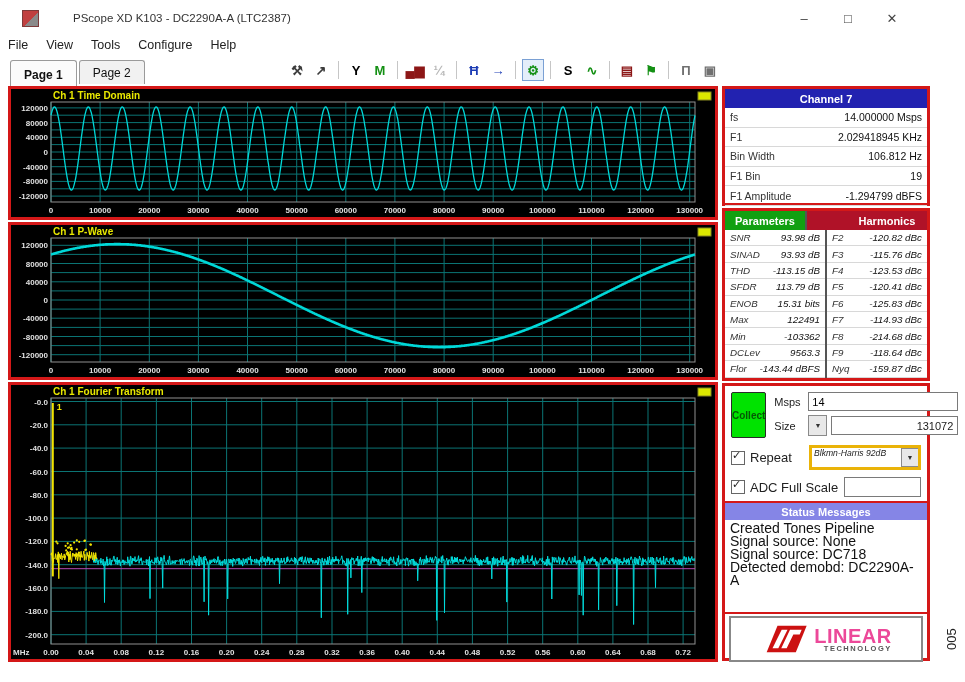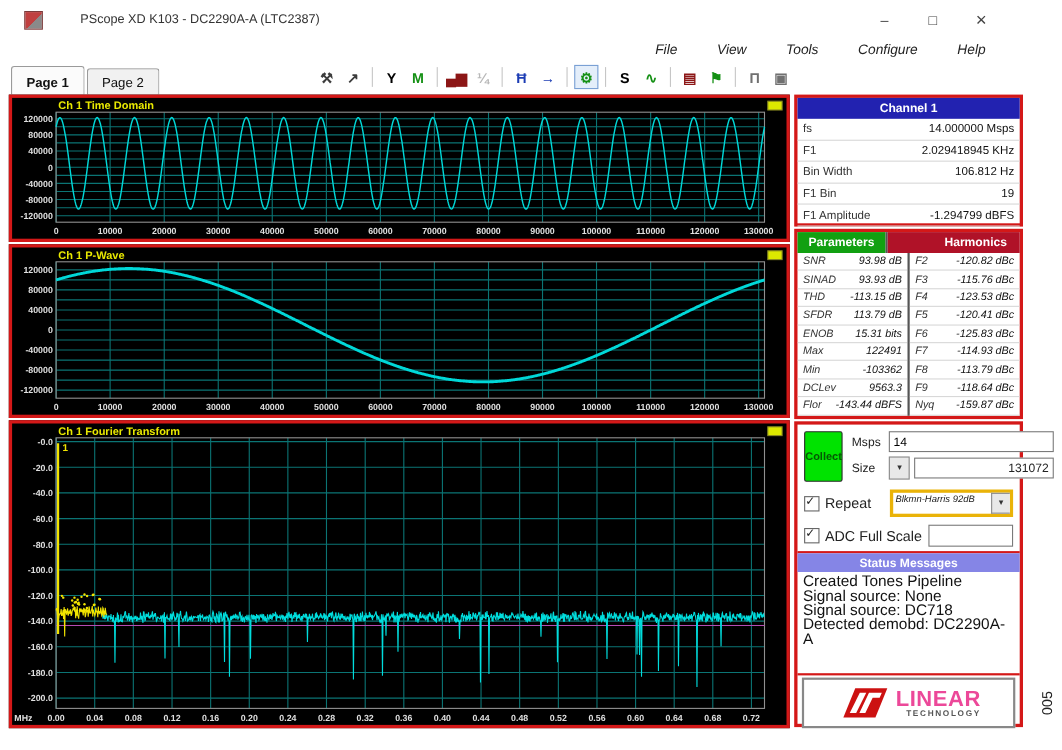--- a/index.html
+++ b/index.html
@@ -7,25 +7,25 @@
     width:965px;height:682px;position:relative;background:#ffffff;
     font-family:"Liberation Sans",sans-serif;color:#222;overflow:hidden;
   }
   
   .titlebar{position:absolute;left:8px;top:4px;width:922px;height:28px;display:flex;align-items:center;background:#fff;}
   .appicon{width:15px;height:15px;margin:0 6px 0 14px;background:linear-gradient(135deg,#c04040 55%,#8a8a8a 55%);border:1px solid #7c3a3a;}
   .apptitle{font-size:11.5px;color:#333;padding-left:28px;}
   .winbtns{position:absolute;right:30px;top:0;height:28px;display:flex;gap:28px;align-items:center;}
   .winbtn{font-size:13px;color:#444;width:16px;text-align:center;cursor:default;}
   
-  .menubar{position:absolute;left:8px;top:34px;width:922px;height:22px;display:flex;justify-content:flex-end;gap:36px;align-items:center;padding-right:34px;box-sizing:border-box;font-style:italic;}
+  .menubar{position:absolute;left:8px;top:34px;width:922px;height:22px;display:flex;gap:18px;align-items:center;padding-right:34px;box-sizing:border-box;}
   .menu-item{font-size:12.5px;color:#222;}
   
   .tabrow{position:absolute;left:8px;top:54px;width:922px;height:32px;background:#fff;}
-  .tabs{position:absolute;left:2px;bottom:0;display:flex;align-items:flex-end;}
+  .tabs{position:absolute;left:2px;bottom:0;display:flex;align-items:flex-start;}
   .tab{font-size:12px;padding:5px 13px 4px 13px;background:#f1f1f1;border:1px solid #9a9a9a;border-bottom:none;border-radius:3px 3px 0 0;margin-right:2px;color:#111;}
   .tab.active{background:#fbfbfb;padding-top:7px;font-weight:bold;}
   .toolbar{position:absolute;left:278px;top:3px;height:26px;display:flex;align-items:center;gap:2px;}
   .tool{width:22px;height:22px;display:flex;align-items:center;justify-content:center;font-size:13px;font-weight:bold;}
   .tool.pressed{background:#e4eefa;border:1px solid #7aa0d4;box-sizing:border-box;}
   .tsep{width:1px;height:18px;background:#c6c6c6;margin:0 4px;}
   
   .plotbox{position:absolute;left:8px;width:710px;background:#000;border:3px solid #d41818;box-sizing:border-box;}
   #plot-time{top:86px;height:134px;}
   #plot-pwave{top:222px;height:158px;}
@@ -342,21 +342,21 @@
       <circle cx="55.2" cy="165.4" r="1.1" fill="#f2e400"></circle>
       <circle cx="64.1" cy="170.2" r="1.1" fill="#f2e400"></circle>
       <circle cx="59.8" cy="163.8" r="1.1" fill="#f2e400"></circle>
       <circle cx="46.5" cy="158.3" r="1.1" fill="#f2e400"></circle>
       <line x1="41.8" x2="41.8" y1="191.4" y2="18.0" stroke="#f2e400" stroke-width="2"></line>
       <text x="45.8" y="25.0" fill="#f2e400" font-size="9" font-weight="bold" font-family="Liberation Sans, sans-serif">1</text>
     </svg>
   </div>
 
 <div class="rbox" id="box-channel">
-  <div class="panelhdr hdr-channel">Channel 1</div>
+  <div class="panelhdr hdr-channel">Channel 7</div>
   <div id="channel-table">
       <div class="inforow">
         <span class="lab">fs</span>
         <span class="val">14.000000 Msps</span>
       </div>
       <div class="inforow">
         <span class="lab">F1</span>
         <span class="val">2.029418945 KHz</span>
       </div>
       <div class="inforow">
@@ -440,21 +440,21 @@
         <div class="inforow">
           <span class="lab">F6</span>
           <span class="val">-125.83 dBc</span>
         </div>
         <div class="inforow">
           <span class="lab">F7</span>
           <span class="val">-114.93 dBc</span>
         </div>
         <div class="inforow">
           <span class="lab">F8</span>
-          <span class="val">-113.79 dBc</span>
+          <span class="val">-214.68 dBc</span>
         </div>
         <div class="inforow">
           <span class="lab">F9</span>
           <span class="val">-118.64 dBc</span>
         </div>
         <div class="inforow">
           <span class="lab">Nyq</span>
           <span class="val">-159.87 dBc</span>
         </div>
       </div>

